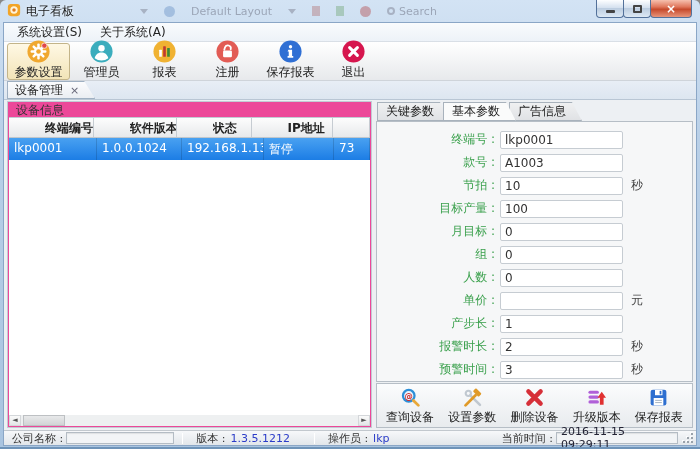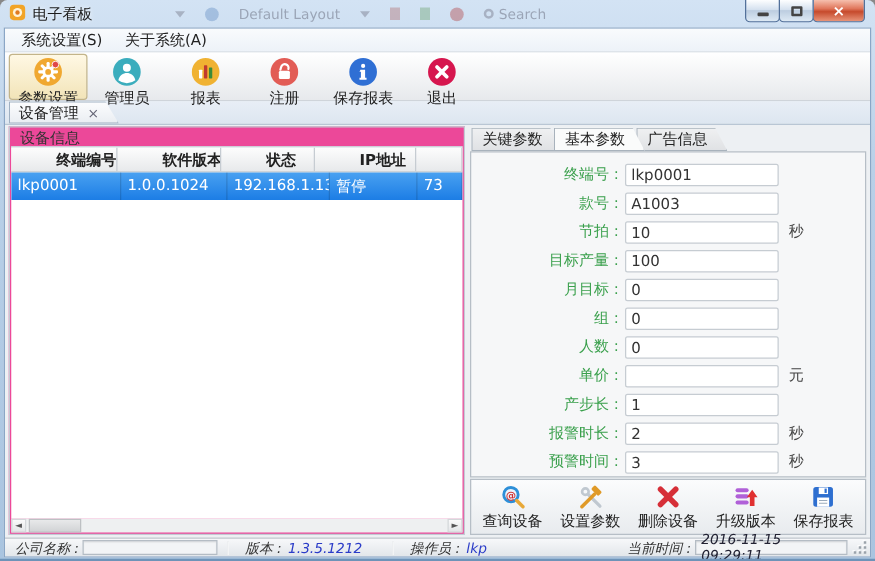--- a/index.html
+++ b/index.html
@@ -35,21 +35,21 @@
   
   .client{position:absolute;left:3px;right:3px;top:22px;bottom:3px;background:#edf0f3;
     border:1px solid #8aa6c6;}
 
   .menubar{height:19px;background:linear-gradient(#f9fbfd,#edf2f8);border-bottom:1px solid #d9dfe6;
     display:flex;align-items:center;padding-left:4px;}
   .menu-item{padding:10px 9px;cursor:default;}
 
   .toolbar{height:39px;background:linear-gradient(#ffffff,#e7e9ec);border-bottom:1px solid #cfd4da;
     display:flex;align-items:stretch;padding:1px 3px 0;}
-  .tool-btn{width:63px;display:flex;flex-direction:column;align-items:center;justify-content:space-between;
+  .tool-btn{width:63px;display:flex;flex-direction:column;align-items:center;justify-content:flex-end;
     gap:0;padding-top:2px;border:1px solid transparent;border-radius:3px;}
   .tool-btn.active{border:1px solid #c3b489;background:linear-gradient(#fff8e4,#f2e4b8);}
   .tool-btn svg{width:23px;height:23px;}
   .tool-label{font-size:12px;line-height:13px;color:#222;white-space:nowrap;}
 
   .tabstrip{height:19px;background:linear-gradient(#e8eef6,#dde6f0);border-bottom:1px solid #b9c6d4;
     display:flex;align-items:flex-end;padding-left:3px;}
   .doc-tab{height:18px;display:flex;align-items:center;gap:7px;padding:0 16px 0 8px;
     background:linear-gradient(#fdfdfe,#e9edf2);box-shadow:inset 0 0 0 1px #9fb0c2;
     clip-path:polygon(0 0,calc(100% - 11px) 0,100% 100%,0 100%);font-size:12px;}
@@ -94,21 +94,21 @@
   .action-bar{position:absolute;left:0;right:0;bottom:0;height:45px;
     background:linear-gradient(#fbfcfd,#e8ebee);border:1px solid #b6bec6;
     display:flex;justify-content:space-around;align-items:center;padding:0 2px;}
   .act-btn{width:62px;display:flex;flex-direction:column;align-items:center;gap:0;}
   .act-btn svg{width:21px;height:21px;}
   .act-label{font-size:12px;line-height:13px;color:#222;white-space:nowrap;}
 
   
   .statusbar{position:absolute;left:0;right:0;bottom:0;height:15px;
     background:linear-gradient(#f7f8fa,#e2e6ea);border-top:1px solid #c2c8ce;
-    display:flex;align-items:center;font-size:11px;color:#333;padding:0 3px;font-style:italic;}
+    display:flex;align-items:center;font-size:11px;color:#333;padding:0 3px;}
   .sb-box{height:12px;border:1px solid #b4bcc4;background:#f2f4f6;box-shadow:inset 0 1px 1px rgba(0,0,0,.08);}
   .sb-company-box{width:108px;margin-left:3px;}
   .sb-sep{width:1px;height:11px;background:#c4cad0;border-right:1px solid #fff;margin:0 8px;}
   .sb-blue{color:#2b3cc8;}
   .sb-time-box{width:122px;display:flex;align-items:center;padding:0 4px;color:#223;margin-left:3px;}
   .sb-label{margin-left:5px;white-space:nowrap;}
   .grip{position:relative;width:10px;height:10px;margin-left:5px;}
   .grip i{position:absolute;width:2px;height:2px;background:#9aa2aa;box-shadow:-1px -1px 0 rgba(255,255,255,.8);}
   .grip i:nth-child(1){right:0;bottom:0;}
   .grip i:nth-child(2){right:0;bottom:4px;}

